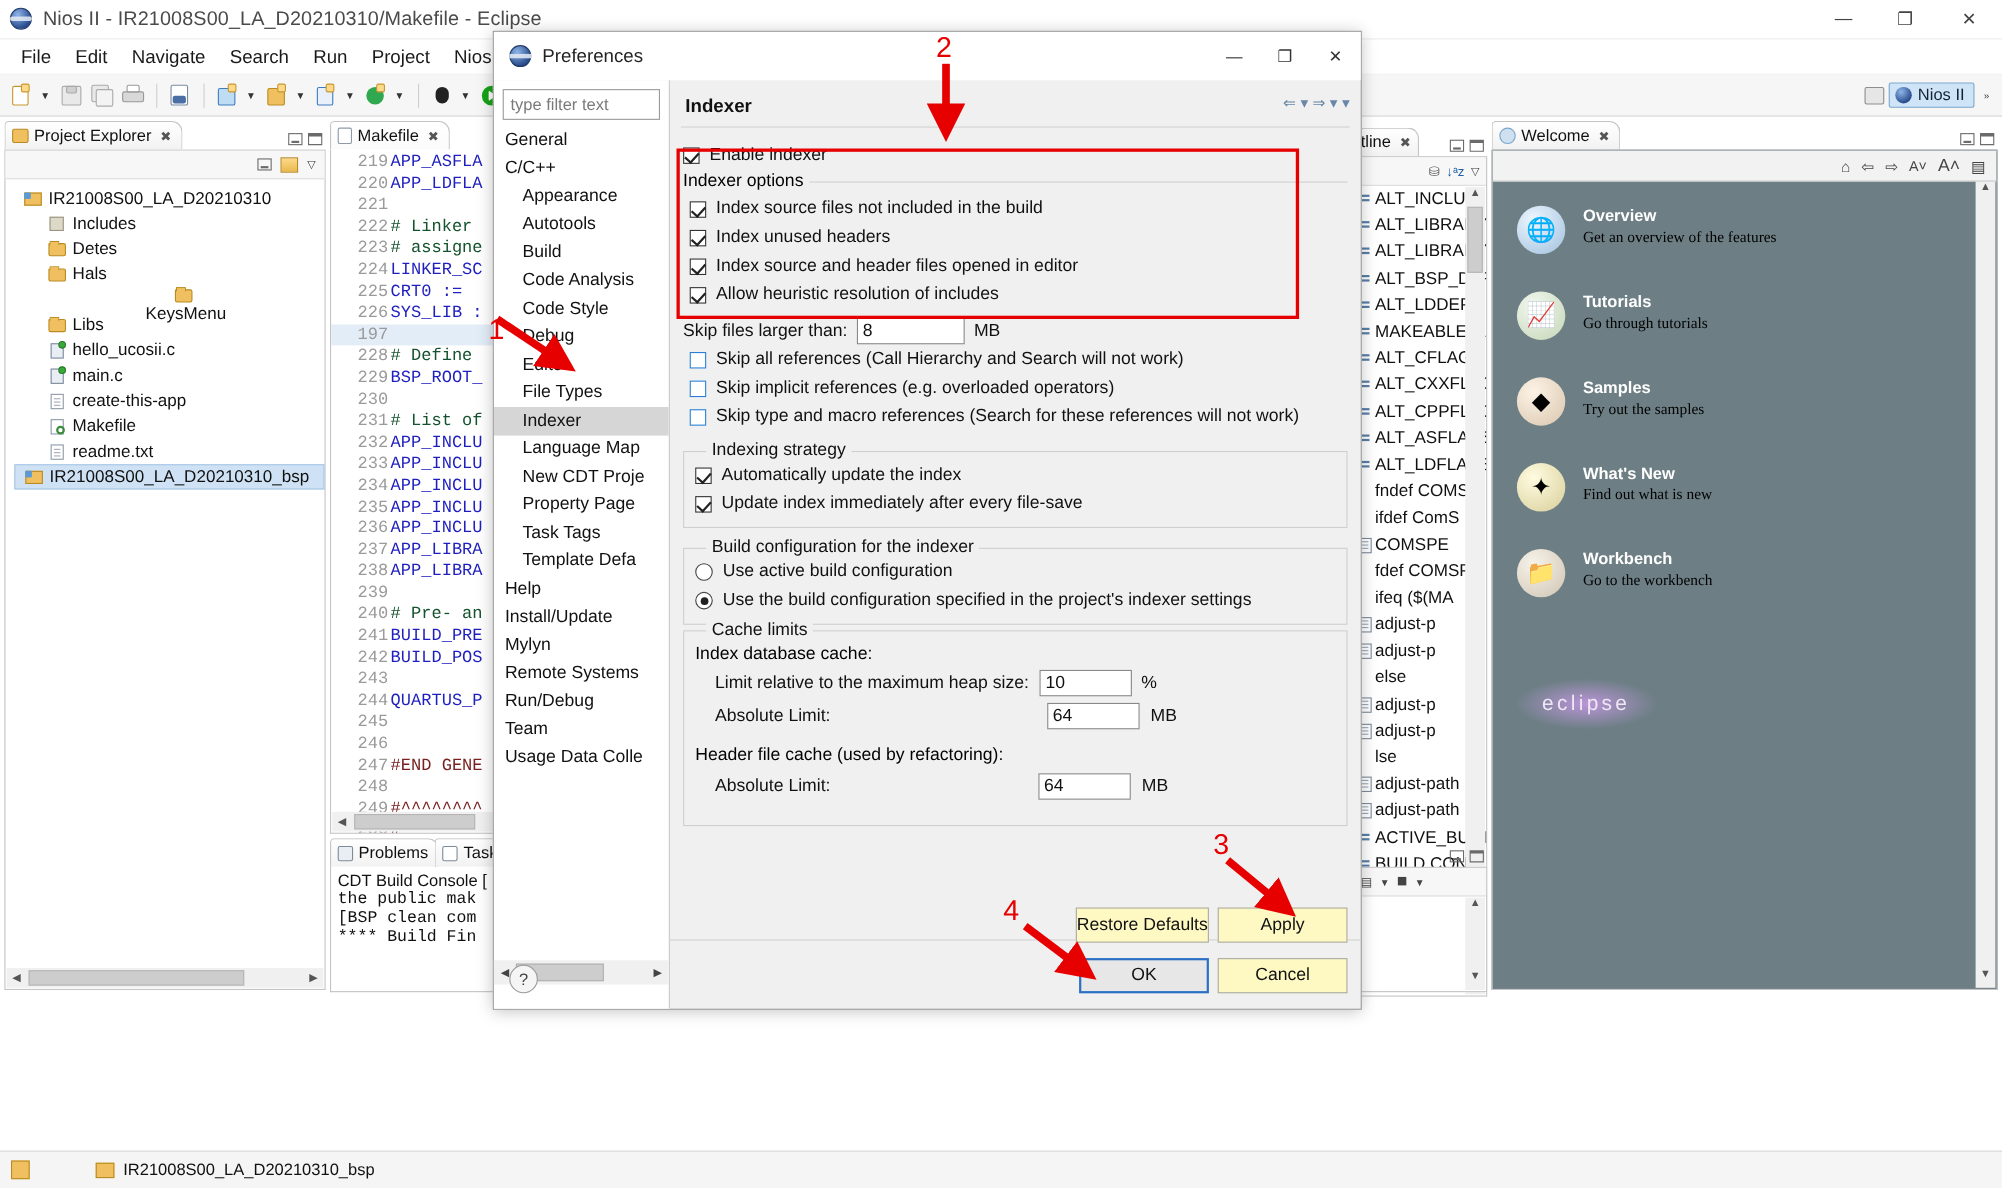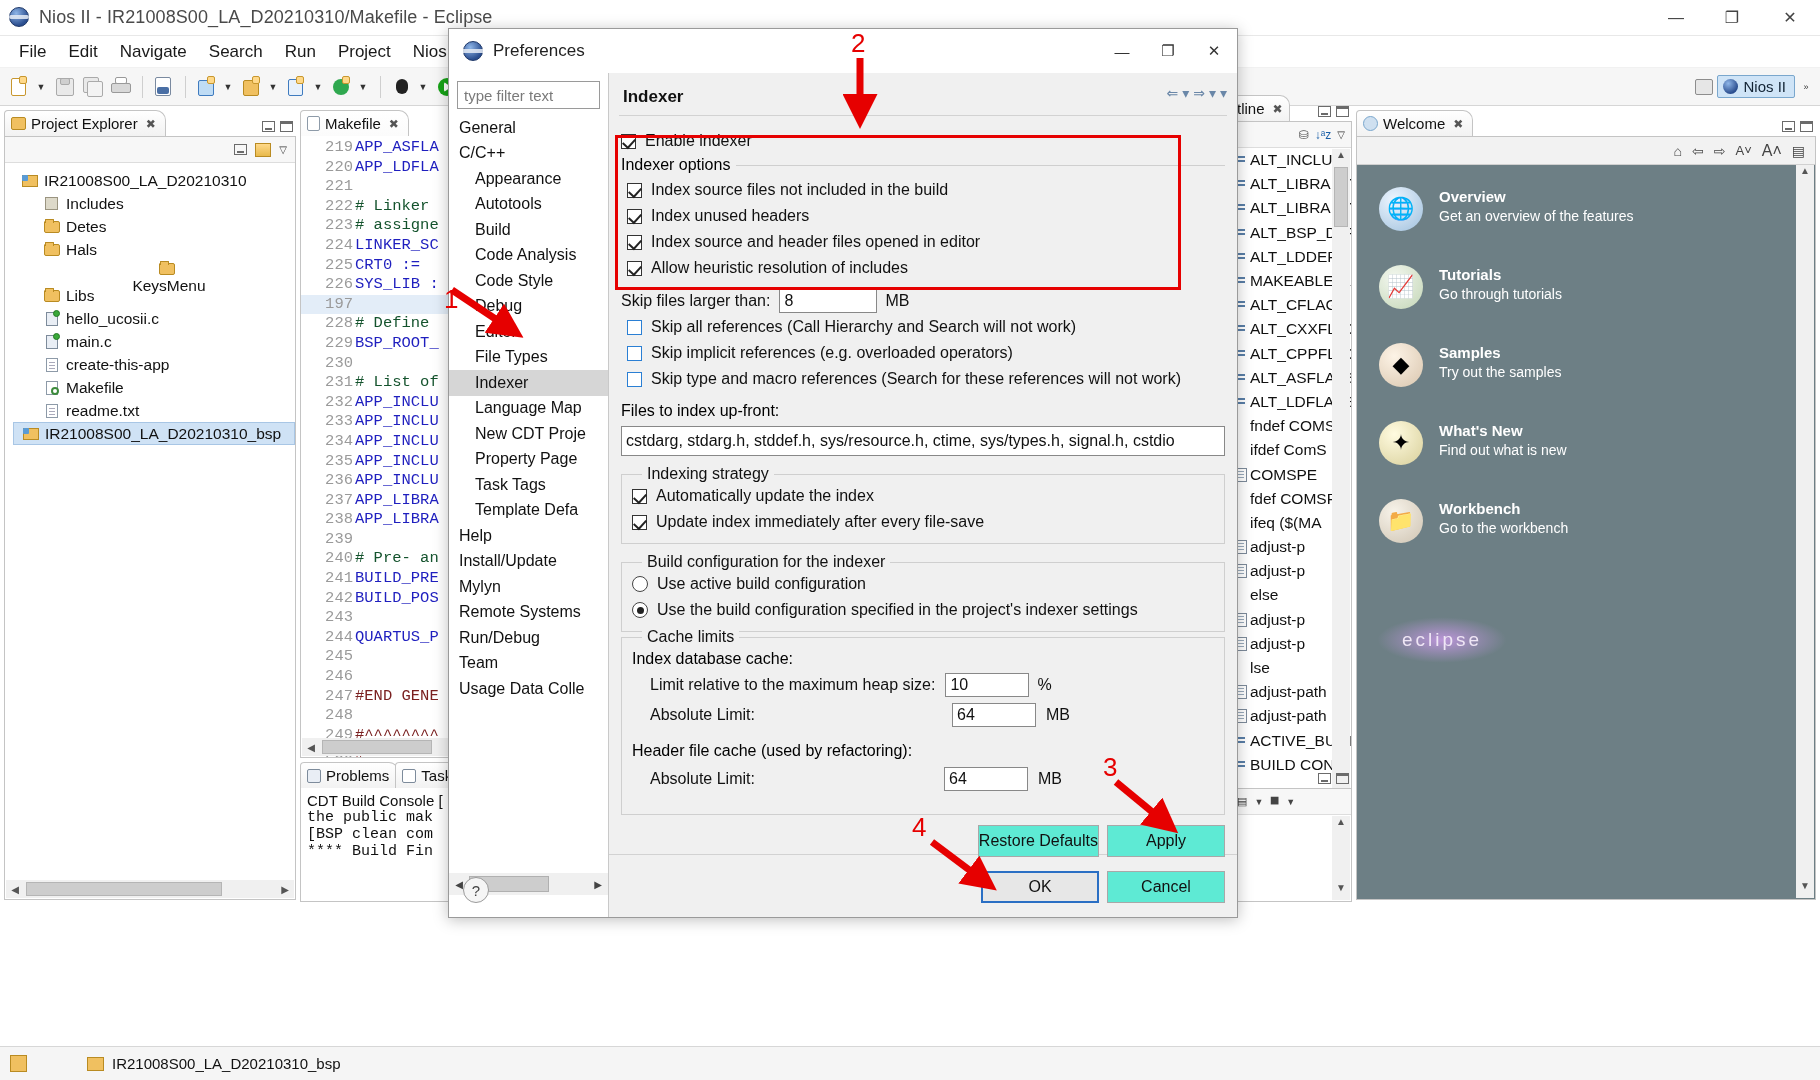--- a/index.html
+++ b/index.html
@@ -114,37 +114,37 @@
   .ctext { color:#1f1fbf; }
   .ctext.cmt { color:#14532d; }
   .ctext.pln { color:#000; }
   .ctext.dir { color:#7a2020; }
 
   
   .con-panel { position:absolute; left:300px; top:762px; width:640px; height:140px; }
   .con-body { border:1px solid #c4c4c4; border-top:none; background:#fff; height:114px; padding:4px 6px; font-family:"Liberation Mono", monospace; font-size:15px; color:#111;}
 
   
-  .out-panel { position:absolute; left:1230px; top:95px; width:122px; height:790px; }
+  .out-panel { position:absolute; left:1230px; top:116px; width:122px; height:790px; }
   .out-body { border:1px solid #c4c4c4; background:#fff; height:764px; position:relative; overflow:hidden;}
   .out-tb { height:26px; border-bottom:1px solid #ddd; background:#f7f7f7; display:flex;align-items:center;justify-content:flex-end;gap:6px;padding-right:6px;}
   .orow { height:24.2px; font-size:15.5px; color:#111; white-space:nowrap; padding-left:2px; display:flex; align-items:center; }
   .orow .oi { width:14px;height:14px;margin-right:3px;flex:none;position:relative; }
   .oi.eq::after{content:"";position:absolute;left:1px;top:3px;width:11px;height:2px;background:#5a7fa8;box-shadow:0 4px 0 #5a7fa8;}
   .oi.pg{background:#fff;border:1px solid #7d8b9b;}
   .oi.pg::after{content:"";position:absolute;left:2px;top:2px;right:2px;height:1px;background:#9ab;box-shadow:0 3px 0 #9ab,0 6px 0 #9ab;}
 
   
   .wel-panel { position:absolute; left:1356px; top:110px; width:460px; height:790px; }
   .wel-body { border:1px solid #c4c4c4; background:#6d7f85; height:764px; position:relative; overflow:hidden;}
   .wel-tb { height:28px; background:#f2f2f2; border-bottom:1px solid #d0d0d0; display:flex;align-items:center;justify-content:flex-end;gap:10px;padding-right:10px;color:#444;font-size:14px;}
   .wel-item { display:flex; align-items:flex-start; gap:16px; padding:16px 0 0 22px; }
   .wel-ic { width:44px;height:44px;border-radius:50%;flex:none;display:flex;align-items:center;justify-content:center;font-size:22px;}
   .wel-t { color:#fff; font-size:15px; font-weight:bold; line-height:20px; }
-  .wel-s { color:#ffffff; font-size:14px; line-height:19px; max-width:240px;}
+  .wel-s { color:#000000; font-size:14px; line-height:19px; max-width:240px;font-family:Liberation Serif, serif;}
   .eclipse-logo { position:absolute; left:20px; bottom:236px; width:130px; height:46px; display:flex;align-items:center;justify-content:center;
      background:radial-gradient(ellipse at center, rgba(190,150,220,.95), rgba(109,127,133,0) 70%); color:#efe6f5; font-size:19px; letter-spacing:3px;}
   .wel-scroll { position:absolute; right:1px; top:28px; bottom:1px; width:18px; background:#f0f0f0; }
   .wel-scroll .a { height:18px; text-align:center; font-size:10px; color:#555; }
 
   
   .mini-panel { position:absolute; left:1230px; top:762px; width:122px; height:140px; }
 
   
   .statusbar {
@@ -190,21 +190,21 @@
   .cb.blue { border-color:#2a7fd4; }
   .rb { display:inline-block; width:16px; height:16px; border:1px solid #444; border-radius:50%; background:#fff; position:relative; margin-right:9px; flex:none;}
   .rb.on::after{content:"";position:absolute;left:3.5px;top:3.5px;width:7px;height:7px;border-radius:50%;background:#222;}
   .line { display:flex; align-items:center; font-size:16px; color:#111; height:26px; }
   .grp { border:1px solid #cfcfcf; margin-top:10px; padding:0 10px 8px 10px; position:relative; }
   .grp > .lg { position:absolute; top:-10px; left:20px; background:#f0f0f0; padding:0 5px; font-size:16px; color:#111; }
   .inp { border:1px solid #888; background:#fff; height:24px; font-size:16px; padding:0 4px; display:flex; align-items:center; color:#111;}
   .redbox { position:absolute; border:3px solid #e60000; pointer-events:none; }
 
   .btnrow { position:absolute; right:12px; bottom:60px; display:flex; gap:8px; }
-  .btn { min-width:118px; height:32px; background:#5eead4; border:1px solid #a8a8a8; display:flex; align-items:center; justify-content:center; font-size:16px; color:#111;}
+  .btn { min-width:118px; height:32px; background:#fef9c3; border:1px solid #a8a8a8; display:flex; align-items:center; justify-content:center; font-size:16px; color:#111;}
   .btn.primary { border:2px solid #2a6fc4; background:#e7e7e7; }
   .okrow { position:absolute; right:12px; bottom:14px; display:flex; gap:8px; }
   .helpq { position:absolute; left:14px; bottom:14px; width:26px; height:26px; border:1px solid #9a9a9a; border-radius:50%; background:#f5f5f5; display:flex; align-items:center; justify-content:center; color:#444; font-size:15px;}
   .dlg-footrule { position:absolute; left:0; right:0; bottom:62px; height:1px; background:#d2d2d2; }
 
   
   .ann-num { position:absolute; color:#e60000; font-size:26px; font-family:"Liberation Sans", sans-serif; }
   svg.ann { position:absolute; overflow:visible; pointer-events:none; }
 </style>
 </head>
@@ -849,24 +849,20 @@
               <div class="line">
                 <span class="cb blue"></span>
                 <span>Skip implicit references (e.g. overloaded operators)</span>
               </div>
               <div class="line">
                 <span class="cb blue"></span>
                 <span>Skip type and macro references (Search for these references will not work)</span>
               </div>
             </div>
 
-          <div style="margin-top:10px;">
-            <div style="font-size:16px;">Files to index up-front:</div>
-            <div class="inp" style="height:30px;margin-top:6px;font-size:16px;">cstdarg, stdarg.h, stddef.h, sys/resource.h, ctime, sys/types.h, signal.h, cstdio</div>
-          </div>
 
           <div class="grp" style="margin-top:18px;padding-top:8px;">
             <span class="lg">Indexing strategy</span>
             <div id="indexing-strategy-list">
                 <div class="line">
                   <span class="cb checked"></span>
                   <span>Automatically update the index</span>
                 </div>
                 <div class="line">
                   <span class="cb checked"></span>

